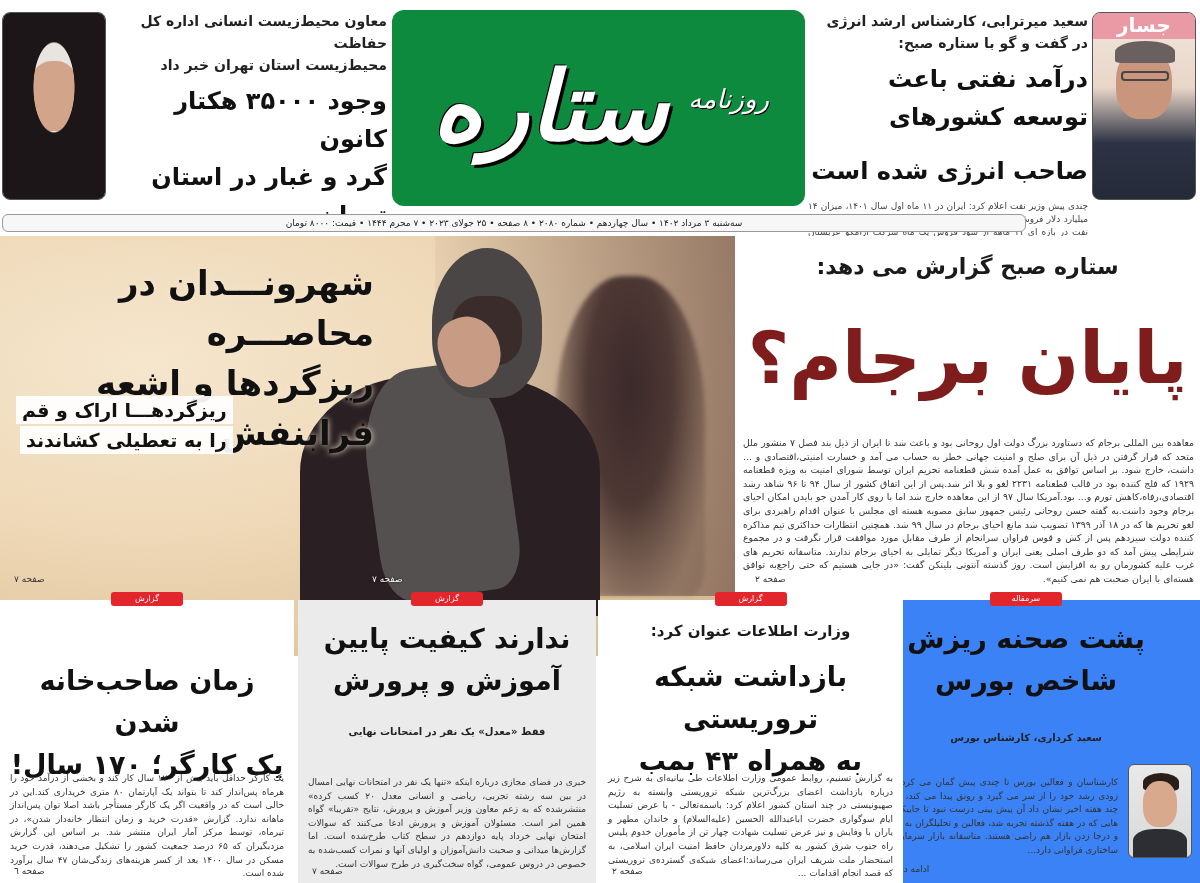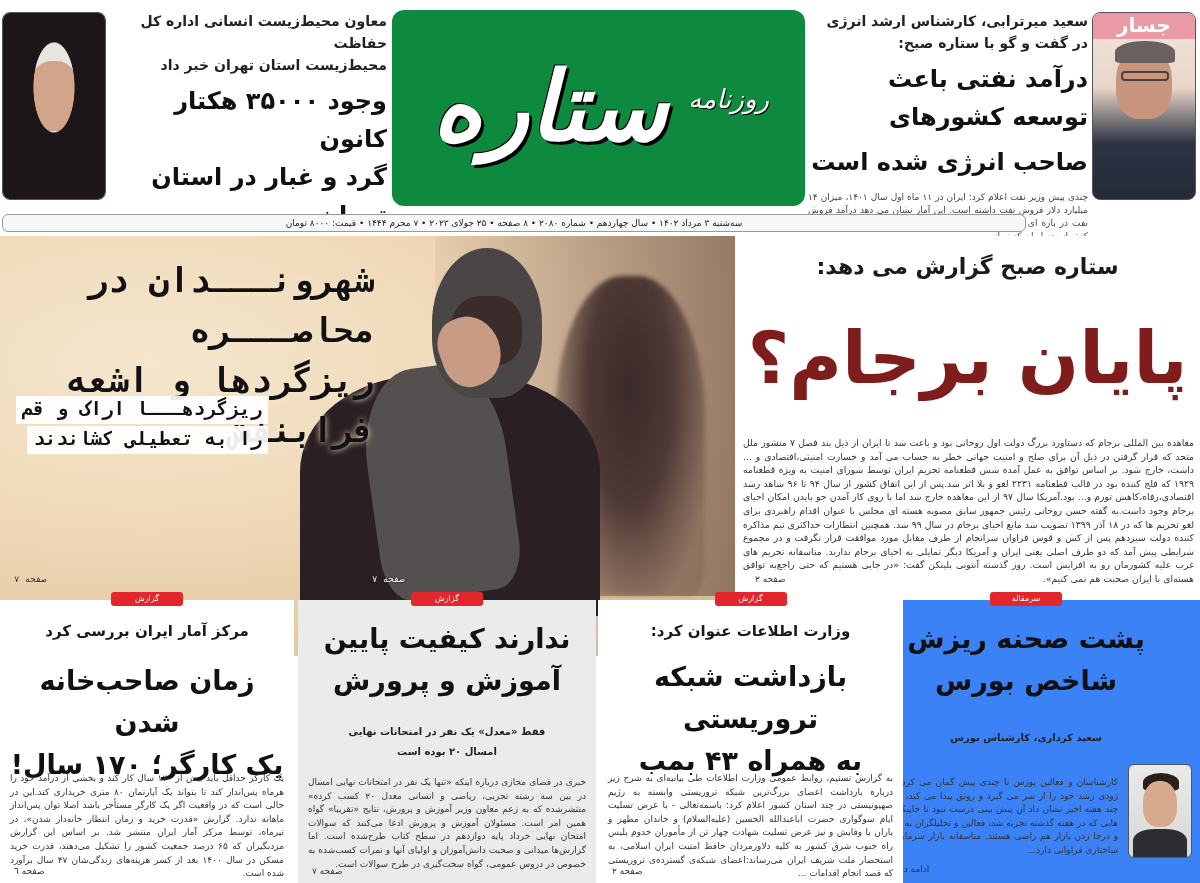--- a/index.html
+++ b/index.html
@@ -41,21 +41,20 @@
     border: 1px solid #999; border-radius: 6px; background: #f7f7f7;
     font-size: 9px; line-height: 16px; text-align: center; color: #222;
   }
 
   
   .main-photo {
     position: absolute; left: 0; top: 236px; width: 735px; height: 420px;
     background:
       radial-gradient(ellipse at 20% 30%, #f5e6cd 0%, #efd9b8 40%, #e2c6a0 75%, #cfb28f 100%);
     overflow: hidden;
-    font-family: Liberation Mono, monospace;
   }
   .dust-right { position: absolute; right: 0; top: 0; width: 300px; height: 360px; background: linear-gradient(90deg, rgba(200,170,140,0.2), rgba(90,60,55,0.55)); }
   .figure-bg { position: absolute; right: 30px; top: 40px; width: 150px; height: 320px; background: radial-gradient(ellipse at 50% 35%, #3a2a2a 0%, #4e3834 40%, rgba(80,60,55,0.2) 80%); border-radius: 45% 45% 10% 10%; filter: blur(2px); }
   .figure-hood { position: absolute; left: 432px; top: 12px; width: 110px; height: 150px; background: #4b4646; border-radius: 50% 50% 40% 40%; }
   .figure-face { position: absolute; left: 452px; top: 60px; width: 70px; height: 70px; background: #3a2c2b; border-radius: 40%; }
   .figure-hand { position: absolute; left: 440px; top: 80px; width: 60px; height: 70px; background: #c89c84; border-radius: 40% 50% 50% 40%; transform: rotate(-20deg); }
   .figure-body { position: absolute; left: 300px; top: 140px; width: 300px; height: 240px; background: #2a1f22; border-radius: 40% 40% 0 0; }
   .figure-scarf { position: absolute; left: 370px; top: 130px; width: 140px; height: 230px; background: #555050; border-radius: 40% 40% 20% 20%; transform: rotate(-8deg); }
 
   .photo-headline { position: absolute; left: 14px; top: 22px; width: 360px; text-align: right; font-weight: bold; font-size: 34px; line-height: 50px; color: #111; letter-spacing: -0.5px; text-shadow: 0 0 6px #f5e6cd; }
@@ -121,21 +120,21 @@
   <div class="photo-frame" style="background:linear-gradient(180deg,#f1e6dc 0%,#e9d6c8 40%,#2d3344 70%,#252a38 100%);">
     <div class="abs" style="top:-2px;left:0;right:0;height:28px;background:#e99aa5;color:#fff;font-weight:bold;font-size:20px;text-align:center;line-height:28px;">جسار</div>
     <div class="face" style="top:34px;width:56px;height:72px;background:#c9957d;"></div>
     <div class="abs" style="top:28px;left:22px;width:60px;height:22px;background:#6a6060;border-radius:50% 50% 10% 10%;"></div>
     <div class="abs" style="top:58px;left:28px;width:48px;height:10px;border:2px solid #444;border-radius:4px;"></div>
   </div>
   <div class="top-text">
     <div class="kicker-sm">سعید میرترابی، کارشناس ارشد انرژی</div>
     <div class="kicker-sm">در گفت و گو با ستاره صبح:</div>
     <div class="headline-top">درآمد نفتی باعث توسعه کشورهای</div>
-    <div class="headline-top" style="margin-top:7px">صاحب انرژی شده است</div>
+    <div class="headline-top" style="margin-top:16px">صاحب انرژی شده است</div>
     <div class="summary-sm">چندی پیش وزیر نفت اعلام کرد: ایران در ۱۱ ماه اول سال ۱۴۰۱، میزان ۱۴ میلیارد دلار فروش نفت داشته است. این آمار نشان می دهد درآمد فروش نفت در بازه ای ۱۱ ماهه از سود فروش یک ماه شرکت آرامکو عربستان کمتر است. ایران که زمانی...</div>
     <div class="page-ref">صفحه ۳</div>
   </div>
 </div>
 
 <div class="date-bar">سه‌شنبه ۳ مرداد ۱۴۰۲ • سال چهاردهم • شماره ۲۰۸۰ • ۸ صفحه • ۲۵ جولای ۲۰۲۳ • ۷ محرم ۱۴۴۴ • قیمت: ۸۰۰۰ تومان</div>
 
 <div class="main-photo">
   <div class="dust-right"></div>
   <div class="figure-bg"></div>
@@ -192,28 +191,26 @@
 </div>
 
 <div class="col col-3">
   <div class="tag-ribbon">گزارش</div>
   <div class="col-headline" style="top:18px;">
     <div>ندارند کیفیت پایین</div>
     <div>آموزش و پرورش</div>
   </div>
   <div class="col-sub" style="top:122px;">
     <div>فقط «معدل» یک نفر در امتحانات نهایی</div>
-    <div>امسال ۲۰ بوده است</div>
   </div>
   <div class="col-body" style="top:176px;">خبری در فضای مجازی درباره اینکه «تنها یک نفر در امتحانات نهایی امسال در بین سه رشته تجربی، ریاضی و انسانی معدل ۲۰ کسب کرده» منتشرشده که به زعم معاون وزیر آموزش و پرورش، نتایج «تقریبا» گواه همین امر است. مسئولان آموزش و پرورش ادعا می‌کنند که سوالات امتحان نهایی خرداد پایه دوازدهم در سطح کتاب طرح‌شده است. اما گزارش‌ها میدانی و صحبت دانش‌آموزان و اولیای آنها و نمرات کسب‌شده به خصوص در دروس عمومی، گواه سخت‌گیری در طرح سوالات است.</div>
   <div class="col-pageref" style="top:266px;">صفحه ۷</div>
 </div>
 
 <div class="col col-4">
   <div class="tag-ribbon">گزارش</div>
-  <div class="col-kicker">مرکز آمار ایران بررسی کرد</div>
   <div class="col-headline" style="top:60px;">
     <div>زمان صاحب‌خانه شدن</div>
     <div>یک کارگر؛ ۱۷۰ سال!</div>
   </div>
   <div class="col-body" style="top:172px;">یک کارگر حداقل باید بیش از ۱۷۰ سال کار کند و بخشی از درآمد خود را هرماه پس‌انداز کند تا بتواند یک آپارتمان ۸۰ متری خریداری کند.این در حالی است که در واقعیت اگر یک کارگر مستأجر باشد اصلا توان پس‌انداز ماهانه ندارد. گزارش «قدرت خرید و زمان انتظار خانه‌دار شدن»، در تیرماه، توسط مرکز آمار ایران منتشر شد. بر اساس این گزارش مزدبگیران که ۶۵ درصد جمعیت کشور را تشکیل می‌دهند، قدرت خرید مسکن در سال ۱۴۰۰ بعد از کسر هزینه‌های زندگی‌شان ۴۷ سال برآورد شده است.</div>
   <div class="col-pageref" style="top:266px;">صفحه ٦</div>
 </div>
 
 </body></html>

